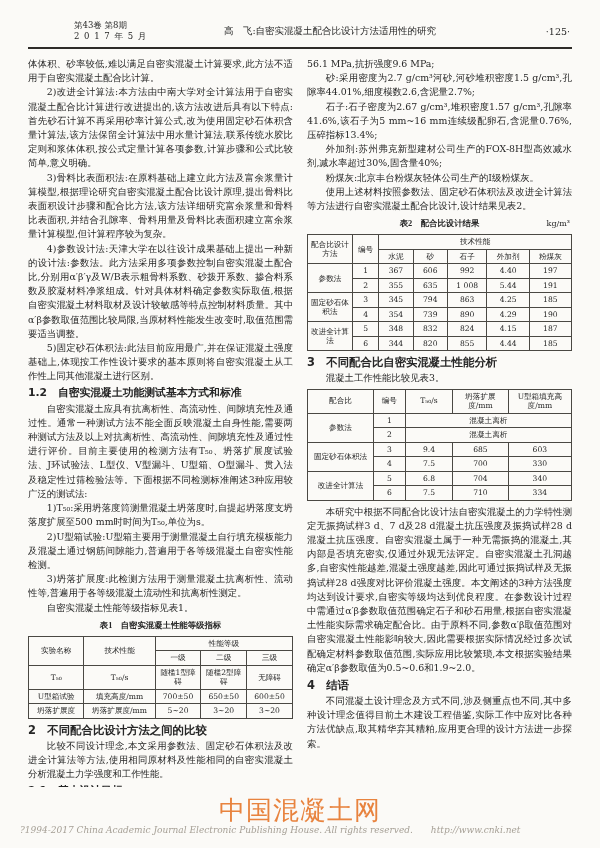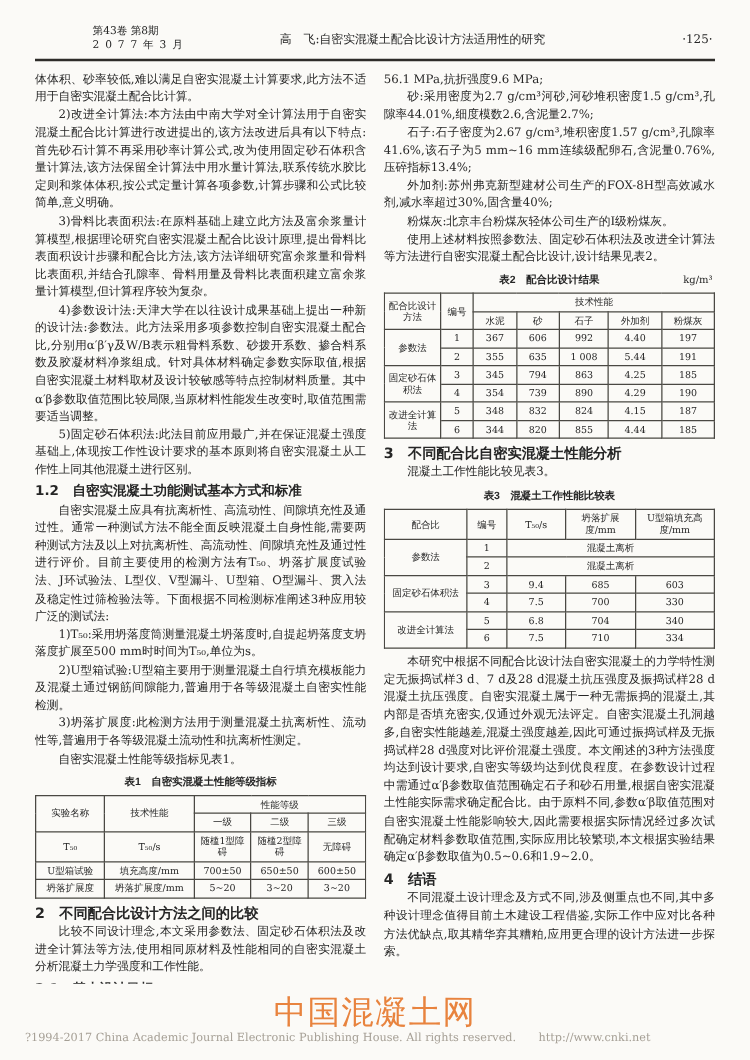--- a/index.html
+++ b/index.html
@@ -19,39 +19,39 @@
   .columns{display:flex;gap:14px;padding:0 28px;height:730px;overflow:hidden;}
   .col{flex:1;min-width:0;font-size:9.4px;line-height:14.2px;text-align:justify;overflow:hidden;}
   .p{margin:0;text-indent:2em;}
   .p.noind{text-indent:0;}
   .hsec{font-family:"DejaVu Sans","Liberation Sans",sans-serif;font-weight:bold;
         font-size:10.8px;margin:2px 0;text-indent:0;line-height:14px;}
   .hsec.major{font-size:11.4px;margin:3px 0 2px 0;}
   
   .tblwrap{margin:3px 0 4px 0;}
   .capline{position:relative;text-align:center;margin:2px 0 3px 0;}
-  .tbl-caption{font-family:Liberation Sans, sans-serif;font-weight:bold;font-size:8.4px;}
+  .tbl-caption{font-family:Liberation Serif, serif;font-weight:bold;font-size:8.4px;}
   .capunit{position:absolute;right:2px;top:1px;font-size:8px;font-weight:normal;}
   table.tbl{width:100%;border-collapse:collapse;font-size:7.6px;line-height:9.5px;text-align:center;table-layout:fixed;}
   table.tbl td{border:1px solid #4a4843;padding:2px 1px;vertical-align:middle;overflow:hidden;}
   
   .wm{position:absolute;top:797px;left:0;width:100%;text-align:center;
       font-family:"DejaVu Sans","Liberation Sans",sans-serif;
       font-size:26px;line-height:26px;color:#e8833e;letter-spacing:1px;}
-  .copy{position:absolute;top:824px;left:20px;right:8px;font-size:9px;color:#a59f95;white-space:nowrap;}
+  .copy{position:absolute;top:824px;left:20px;right:8px;font-size:9px;color:#a59f95;white-space:nowrap;font-style:italic;}
 </style>
 </head>
 <body>
 
 <div class="page">
 
   <div class="hdr">
     <div class="hdr-left">
       <div>第43卷 第8期</div>
-      <div class="date">2 0 7 7 年 3 月</div>
+      <div class="date">2 0 1 7 年 5 月</div>
     </div>
     <div class="hdr-center">高　飞:自密实混凝土配合比设计方法适用性的研究</div>
     <div class="hdr-right">·125·</div>
   </div>
   <div class="rule"></div>
 
   <div class="columns">
 
     <div class="col">
       <p class="p noind">体体积、砂率较低,难以满足自密实混凝土计算要求,此方法不适用于自密实混凝土配合比计算。</p>
@@ -208,23 +208,20 @@
             <td>185</td>
           </tr>
         </tbody>
           </table>
       </div>
 
       <div class="hsec major">3　不同配合比自密实混凝土性能分析</div>
       <p class="p">混凝土工作性能比较见表3。</p>
 
       <div class="tblwrap">
-        <div class="capline">
-          <span class="tbl-caption">表3　混凝土工作性能比较表</span>
-        </div>
         <table class="tbl">
           <colgroup>
               <col style="width:25%">
               <col style="width:12%">
               <col style="width:18%">
               <col style="width:21%">
               <col style="width:24%">
             </colgroup>
           <tbody>
               <tr>

